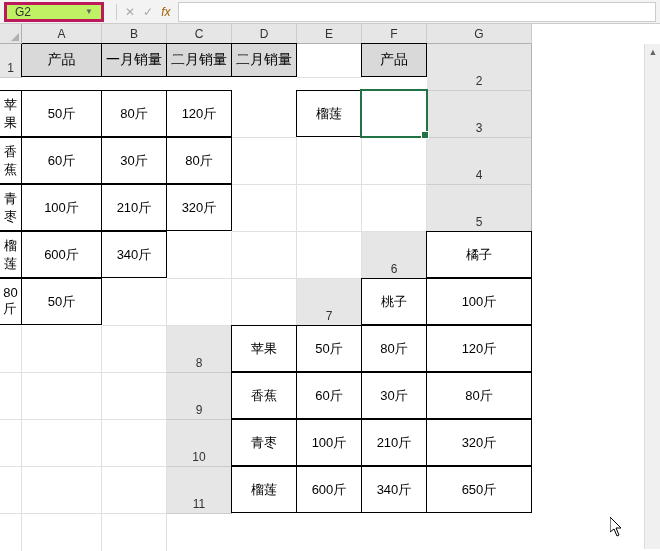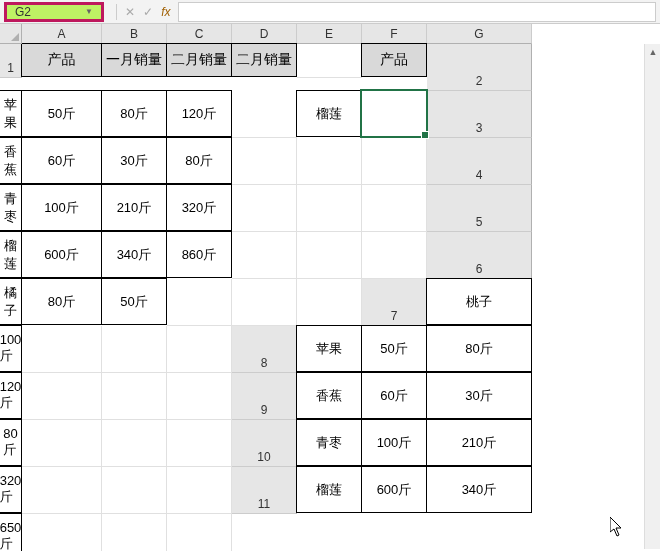--- a/index.html
+++ b/index.html
@@ -248,21 +248,20 @@
     <div class="cell row-h2 data-cell">210斤</div>
     <div class="cell row-h2 data-cell">320斤</div>
     <div class="cell row-h2"></div>
     <div class="cell row-h2"></div>
     <div class="cell row-h2"></div>
 
     <div class="rowhdr row-h2">5</div>
     <div class="cell row-h2 data-cell first-col">榴莲</div>
     <div class="cell row-h2 data-cell">600斤</div>
     <div class="cell row-h2 data-cell">340斤</div>
-    <div class="cell row-h2 data-cell">860斤</div>
     <div class="cell row-h2"></div>
     <div class="cell row-h2"></div>
     <div class="cell row-h2"></div>
 
     <div class="rowhdr row-h2">6</div>
     <div class="cell row-h2 data-cell first-col">橘子</div>
     <div class="cell row-h2 data-cell">80斤</div>
     <div class="cell row-h2 data-cell">50斤</div>
     <div class="cell row-h2"></div>
     <div class="cell row-h2"></div>

